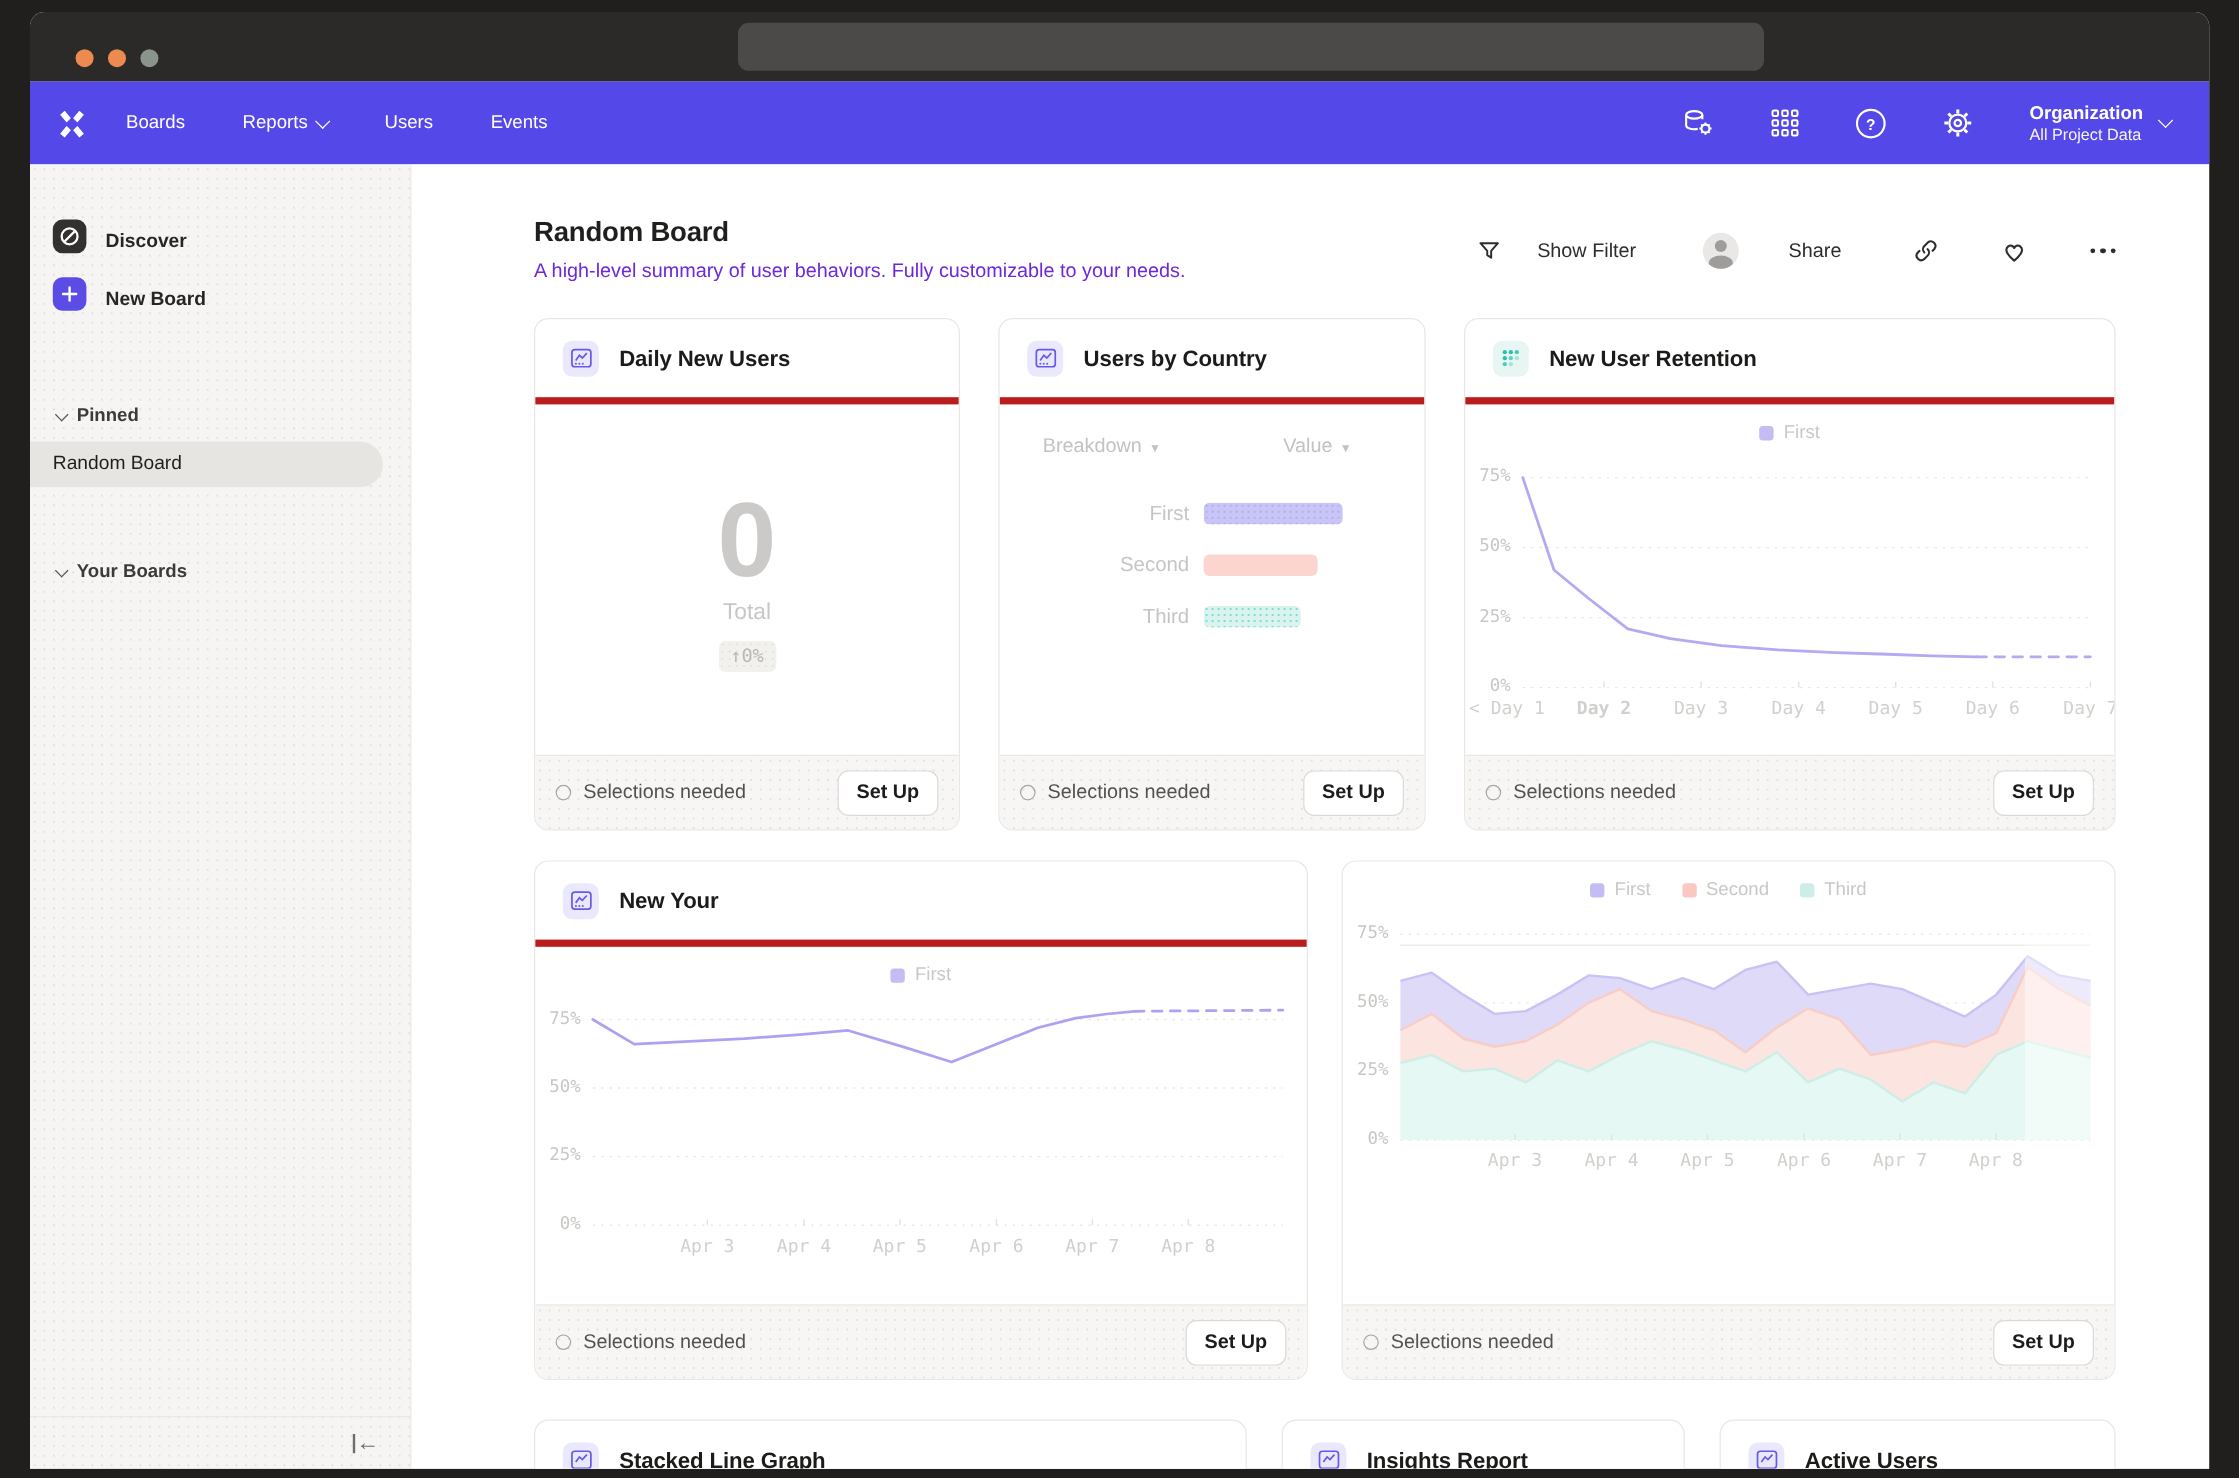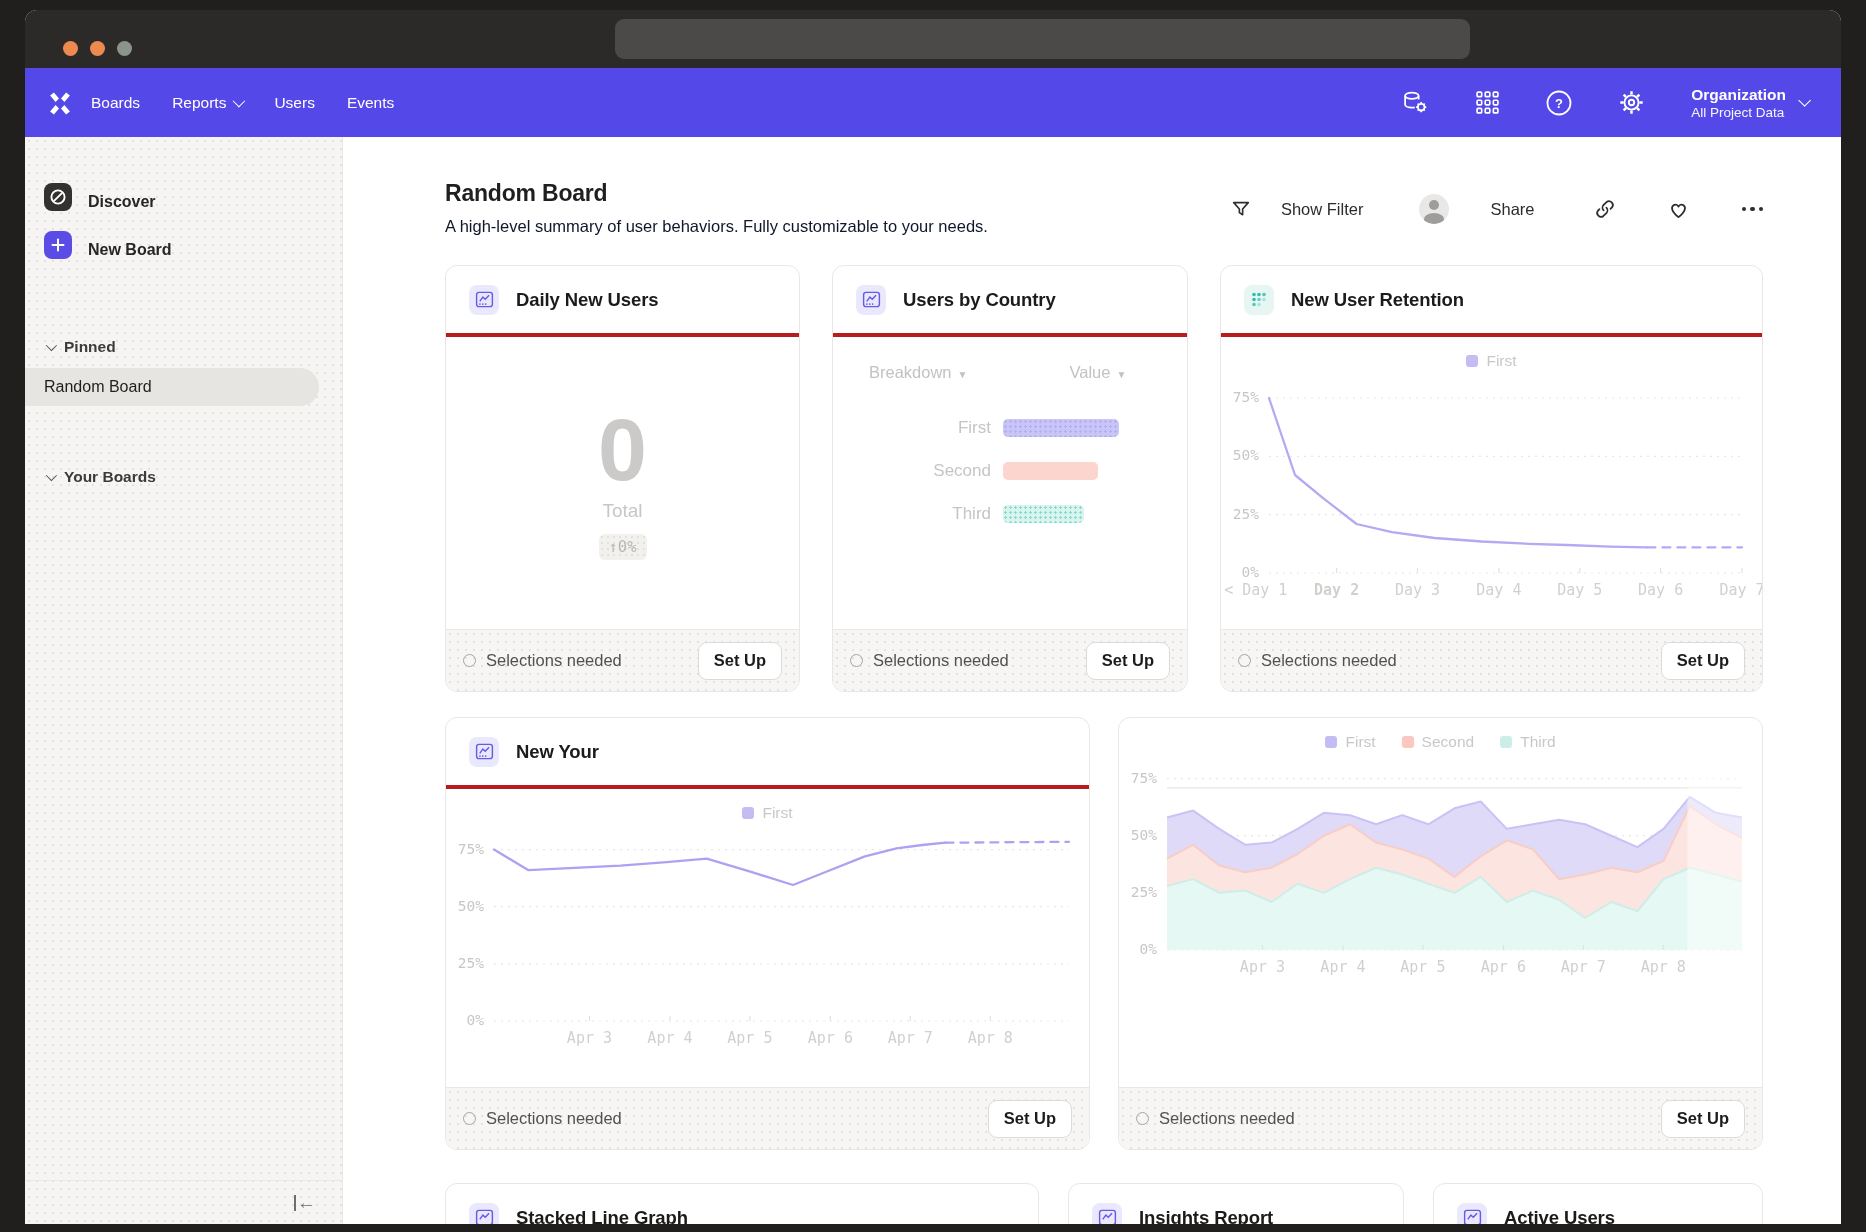--- a/index.html
+++ b/index.html
@@ -10,21 +10,21 @@
   .window { position:absolute; left:25px; top:10px; width:1816px; height:1214px;
             border-radius:12px 12px 0 0; overflow:hidden; display:flex; flex-direction:column; background:#fff; }
   .titlebar { height:58px; background:#2b2a28; position:relative; flex:0 0 auto; }
   .lights { position:absolute; left:38px; top:31px; display:flex; gap:12px; }
   .light { width:15px; height:15px; border-radius:50%; }
   .url-pill { position:absolute; left:590px; top:9px; width:855px; height:40px; border-radius:9px; background:#4b4a49; }
 
   
   .nav { height:69px; background:#5448e8; display:flex; align-items:center; flex:0 0 auto; color:#fff; }
   .logo { width:30px; height:30px; margin:0 16px 0 20px; position:relative; flex:0 0 auto; }
-  .nav-links { display:flex; align-items:center; gap:32px; }
+  .nav-links { display:flex; align-items:center; gap:48px; margin-left:14px; }
   .nav-link { font-size:15.5px; font-weight:500; color:#fff; cursor:default; display:flex; align-items:center; gap:7px; }
   .caret { width:9px; height:9px; border-right:1.8px solid #fff; border-bottom:1.8px solid #fff; transform:rotate(45deg) translateY(-2px); display:inline-block; }
   .nav-search { position:absolute; left:636px; top:84px; width:609px; height:40px; border-radius:10px;
                 background:rgba(20,10,90,0.28); border:1px solid rgba(255,255,255,0.10);
                 display:flex; align-items:center; padding:0 14px; gap:10px; }
   .nav-search span { color:rgba(255,255,255,0.82); font-size:15.5px; }
   .nav-right { margin-left:auto; display:flex; align-items:center; gap:0; padding-right:34px; }
   .nav-ic { width:28px; height:28px; display:flex; align-items:center; justify-content:center; margin-left:44px; }
   .org { margin-left:46px; display:flex; align-items:center; gap:12px; }
   .org-name { font-size:15.5px; font-weight:700; line-height:1.25; }
@@ -44,36 +44,36 @@
   .sb-pill { height:38px; width:294px; background:#e7e5e2; border-radius:0 19px 19px 0; display:flex; align-items:center;
              padding-left:19px; font-size:16px; color:#1f1f1d; margin-bottom:24px; }
   .sb-foot { position:absolute; bottom:0; left:0; right:0; height:44px; border-top:1px solid #e9e8e5;
              display:flex; align-items:center; justify-content:flex-end; padding-right:26px; color:#6f6e6b; }
   .collapse-glyph { display:flex; align-items:center; gap:1px; font-size:19px; }
   .collapse-glyph i { display:block; width:2px; height:16px; background:#6f6e6b; }
 
   .main { flex:1 1 auto; background:#fff; overflow:hidden; padding:43px 78px 0 102px; position:relative; }
   .board-head { display:flex; align-items:flex-start; }
   .board-title { font-size:23px; font-weight:700; color:#1f1f1e; letter-spacing:-0.2px; }
-  .board-sub { margin-top:10px; font-size:16.5px; color:#0f172a; }
+  .board-sub { margin-top:10px; font-size:16.5px; color:#6d28d9; }
   .board-actions { margin-left:auto; display:flex; align-items:center; height:30px; margin-top:14px; color:#2c2c2a;gap:21px; }
   .act-label { font-size:16.5px; }
   .avatar { width:30px; height:30px; border-radius:50%; background:#e9e8e6; position:relative; overflow:hidden; }
   .avatar .head { position:absolute; left:10px; top:6px; width:10px; height:10px; border-radius:50%; background:#9e9d9b; }
   .avatar .body { position:absolute; left:5px; top:19px; width:20px; height:12px; border-radius:50% 50% 0 0; background:#9e9d9b; }
   .dots3 { display:flex; gap:4px; }
   .dots3 i { width:4.5px; height:4.5px; border-radius:50%; background:#2d2d2b; }
 
   
   .row { display:flex; }
   .row1 { margin-top:29px; gap:32px; }
   .row2 { margin-top:25px; gap:28px; }
   .row3 { margin-top:33px; gap:29px; }
   .card { background:#fff; border:1px solid #e8e7e4; border-radius:12px; display:flex; flex-direction:column; overflow:hidden; }
-  .card-head { height:71px; flex:0 0 auto; display:flex; align-items:center; padding-left:23px; border-bottom:4px solid #b91c1c; }
+  .card-head { height:71px; flex:0 0 auto; display:flex; align-items:center; padding-left:23px; border-bottom:6px solid #b91c1c; }
   .ci { width:30px; height:30px; border-radius:8px; display:flex; align-items:center; justify-content:center; flex:0 0 auto; }
   .ci-purple { background:#eae8fc; }
   .ci-teal { background:#e7f6f3; }
   .card-title { margin-left:17px; font-size:18.5px; font-weight:700; color:#1b1b1a; letter-spacing:-0.1px; }
   .card-body { flex:1 1 auto; position:relative; min-height:0; }
   .card-foot { height:62px; flex:0 0 auto; background-color:#f7f6f4; border-top:1px solid #e9e8e5;
                display:flex; align-items:center; padding:0 17px; }
   .status-circle { width:13px; height:13px; border-radius:50%; border:1.5px solid #a6a5a3; flex:0 0 auto; }
   .status-label { margin-left:10px; font-size:16.5px; color:#515150; }
   .setup-btn { margin-left:auto; height:38px; padding:0 15px; background:#fff; border:1px solid #dbdad7; border-radius:9px;

